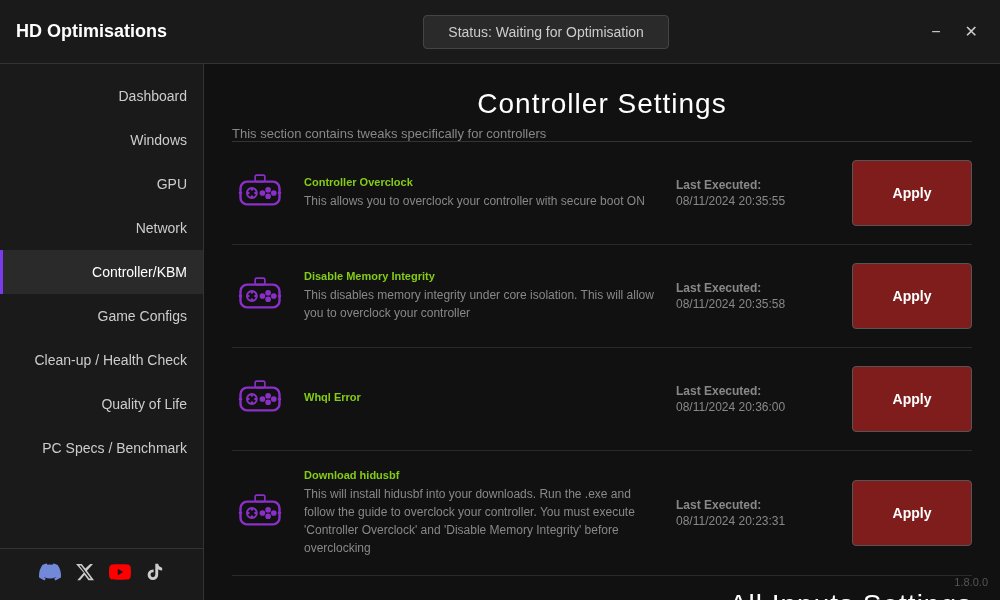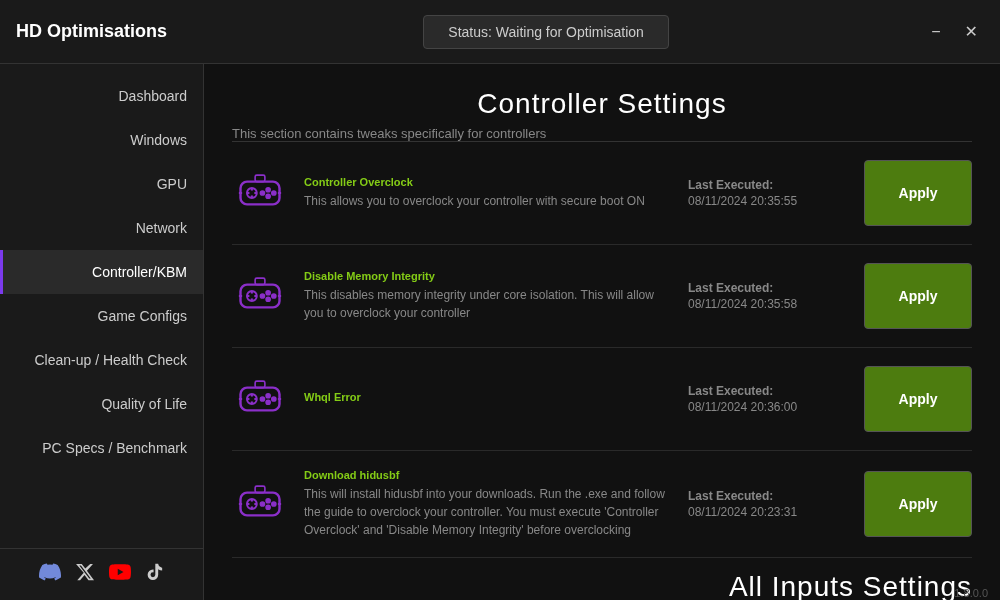--- a/index.html
+++ b/index.html
@@ -173,29 +173,29 @@
       font-size: 12px;
       color: #888;
       flex-shrink: 0;
       width: 160px;
     }
     .tweak-meta .label {
       font-weight: bold;
       margin-bottom: 2px;
     }
     .apply-btn {
-      background: #4d7c0f;
+      background: #7f1d1d;
       border: 1px solid #555;
       color: #fff;
       padding: 24px 32px;
       font-size: 14px;
       font-weight: bold;
       cursor: pointer;
       border-radius: 4px;
-      width: 108px;
+      width: 120px;
       flex-shrink: 0;
     }
 
     .section2-title {
       font-size: 28px;
       color: #fff;
       text-align: right;
       margin-top: 13px;
       margin-bottom: 4px;
       font-weight: 300;
@@ -377,13 +377,13 @@
       </div>
       <button class="apply-btn">Apply</button>
     </div>
 
     <div class="section2-title">All Inputs Settings</div>
     <div class="section2-subtitle">This section contains tweaks for all input types (Controller, KBM, Joysticks etc)</div>
   </div>
 
 </div>
 
-<div style="position:fixed; bottom:1px; right:12px; font-size:11px; color:#555;">1.8.0.0</div>
+<div style="position:fixed; bottom:12px; right:12px; font-size:11px; color:#555;">1.8.0.0</div>
 
 </body></html>

